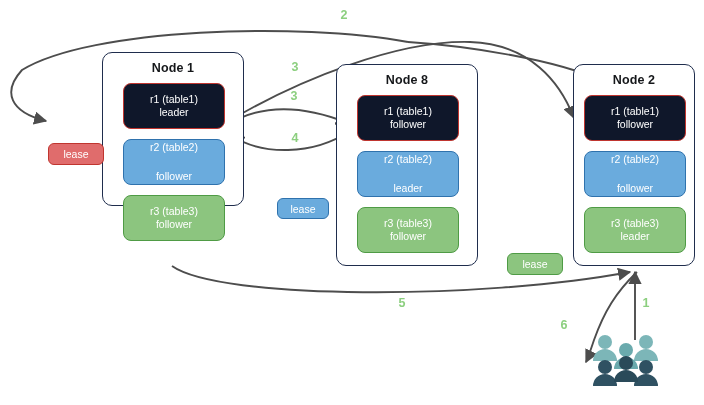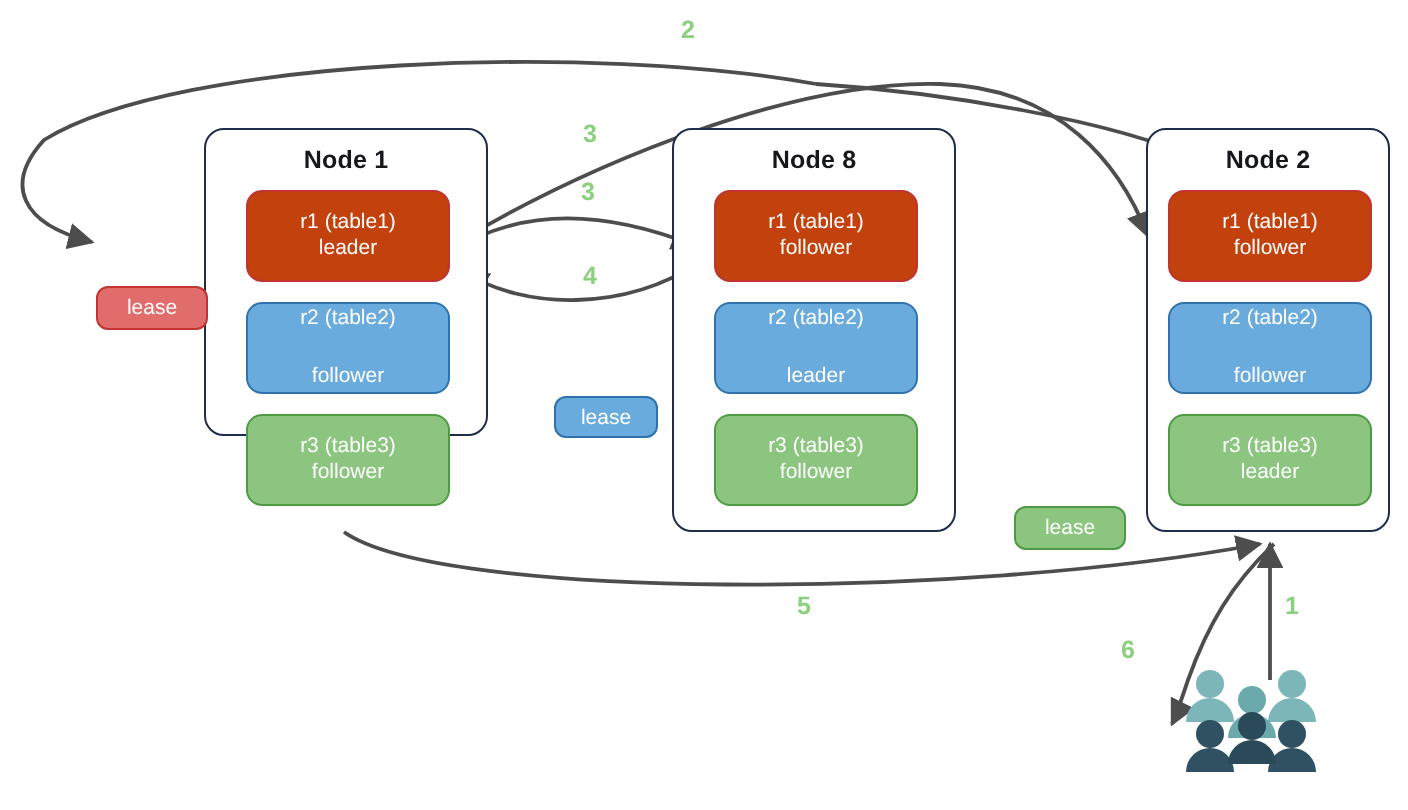--- a/index.html
+++ b/index.html
@@ -41,21 +41,21 @@
     align-items:center;
     justify-content:center;
     color:#ffffff;
     font-size:10.5px;
     line-height:13px;
     text-align:center;
     border-width:1.4px;
     border-style:solid;
   }
   .replica .ln{display:block;}
-  .rep-red  {background:#c2410c;border-color:#c0352f;}
+  .rep-red  {background:#0f172a;border-color:#c0352f;}
   .rep-blue {background:#6aabdd;border-color:#2f72ad;gap:16px;}
   .rep-green{background:#8cc57f;border-color:#4f9b45;}
 
   
   .lease{
     position:absolute;
     box-sizing:border-box;
     border-radius:6px;
     display:flex;align-items:center;justify-content:center;
     color:#ffffff;
@@ -107,21 +107,21 @@
       <path d="M 350,131 C 312,156 262,155 232,136"></path>
 
       <path d="M 172,266 C 220,300 480,300 630,272"></path>
 
       <path d="M 635,340 L 635,272"></path>
 
       <path d="M 637,272 C 616,292 604,312 594,340 C 590,352 588,358 586,362"></path>
     </g>
   </svg>
 
-  <div class="node-box" style="left:102px;top:64px;width:142px;height:154px;">
+  <div class="node-box" style="left:102px;top:52px;width:142px;height:154px;">
     <div class="node-title">Node 1</div>
     <div class="replica rep-red" style="left:20px;top:30px;width:102px;height:46px;">
       <span class="ln">r1 (table1)</span>
       <span class="ln">leader</span>
     </div>
     <div class="replica rep-blue" style="left:20px;top:86px;width:102px;height:46px;">
       <span class="ln">r2 (table2)</span>
       <span class="ln">follower</span>
     </div>
     <div class="replica rep-green" style="left:20px;top:142px;width:102px;height:46px;">

